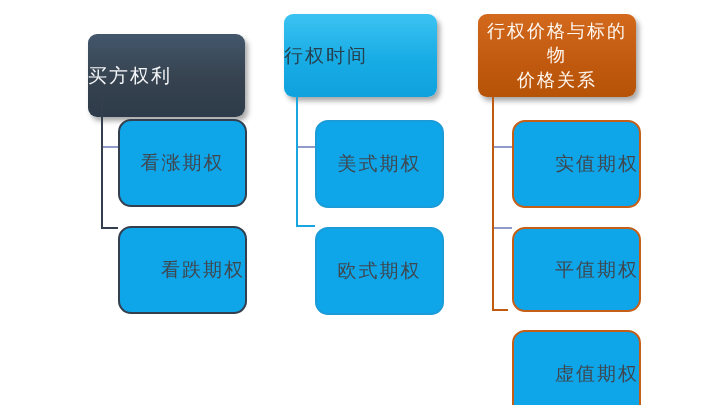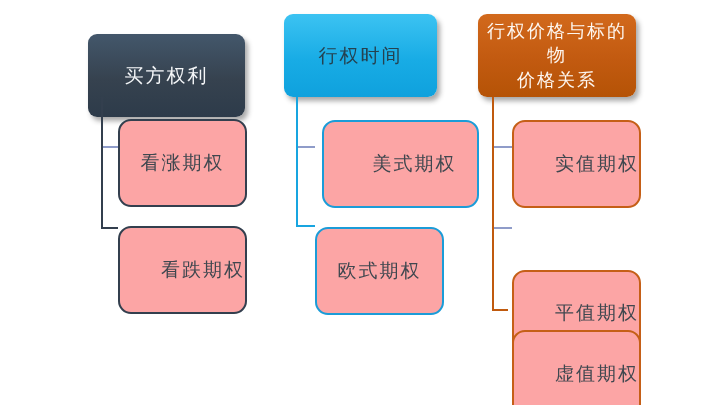--- a/index.html
+++ b/index.html
@@ -12,21 +12,20 @@
     font-family: "Liberation Serif", "DejaVu Serif", serif;
   }
   
   .hdr {
     position: absolute;
     top: 14px;
     height: 83px;
     border-radius: 9px;
     display: flex;
     align-items: center;
-    justify-content: center;
     box-shadow: 3px 4px 5px rgba(40,40,40,0.40);
   }
   .hdr .label {
     font-size: 19px;
     letter-spacing: 2px;
     text-align: center;
     white-space: pre-line;
     line-height: 1.35;
   }
   .hdr-1 { left: 88px;  width: 157px;
@@ -37,21 +36,21 @@
   .hdr-2 .label { color: #25414f; }
   .hdr-3 { left: 478px; width: 158px;
            background: linear-gradient(180deg, #d2691c 0%, #c25a10 55%, #b55306 100%); }
   .hdr-3 .label { color: #fdf6ef; font-size: 18px; }
 
   
   .child {
     position: absolute;
     width: 125px;
     height: 84px;
-    background: #fca5a5;
+    background: #0ea5e9;
     border: 2px solid #333f4e;
     border-radius: 13px;
     display: flex;
     align-items: center;
     justify-content: center;
   }
   .child .label {
     font-size: 19px;
     letter-spacing: 2px;
     color: #3f474f;
@@ -84,38 +83,38 @@
   <div class="child bd-slate" style="left:118px; top:226px;justify-content:flex-end;">
     <span class="label">看跌期权</span>
   </div>
 
   <div class="hdr hdr-2">
     <span class="label">行权时间</span>
   </div>
   <div class="line ln-cyan" style="left:296px; top:97px; width:2px; height:130px;"></div>
   <div class="line ln-stub" style="left:298px; top:146px; width:17px; height:2px;"></div>
   <div class="line ln-cyan" style="left:296px; top:225px; width:19px; height:2px;"></div>
-  <div class="child bd-cyan" style="left:322px; top:120px;padding-left:28px;">
+  <div class="child bd-cyan" style="left:315px; top:120px;">
     <span class="label">美式期权</span>
   </div>
   <div class="child bd-cyan" style="left:315px; top:227px;">
     <span class="label">欧式期权</span>
   </div>
 
   <div class="hdr hdr-3">
     <span class="label">行权价格与标的物
 价格关系</span>
   </div>
   <div class="line ln-orange" style="left:492px; top:97px; width:2px; height:214px;"></div>
   <div class="line ln-stub" style="left:494px; top:146px; width:18px; height:2px;"></div>
   <div class="line ln-stub" style="left:494px; top:227px; width:18px; height:2px;"></div>
   <div class="line ln-orange" style="left:492px; top:309px; width:16px; height:2px;"></div>
   <div class="child bd-orange" style="left:512px; top:120px;">
     <span class="label">实值期权</span>
   </div>
-  <div class="child bd-orange" style="left:512px; top:227px; height:81px;margin-top:43px;">
+  <div class="child bd-orange" style="left:512px; top:227px; height:81px;">
     <span class="label">平值期权</span>
   </div>
   <div class="child bd-orange" style="left:512px; top:330px;">
     <span class="label">虚值期权</span>
   </div>
 
 </div>
 
 </body></html>

